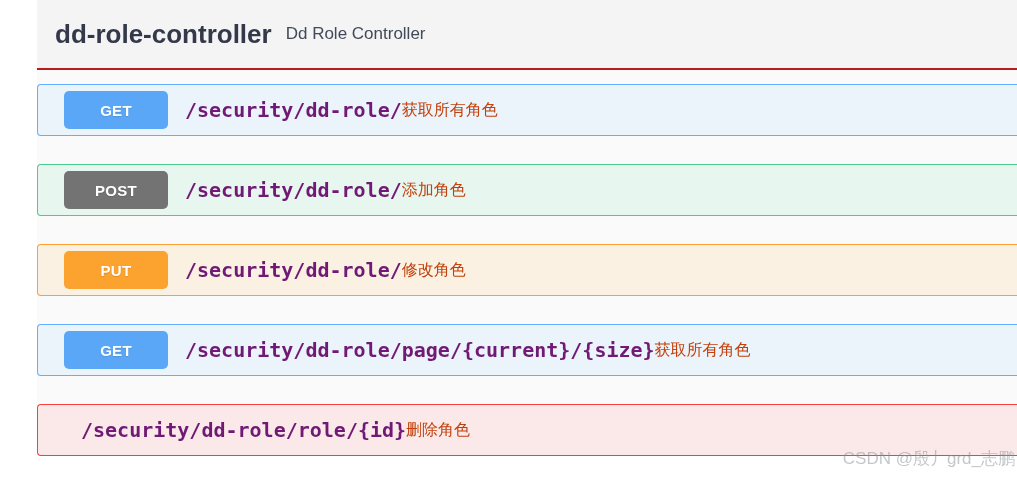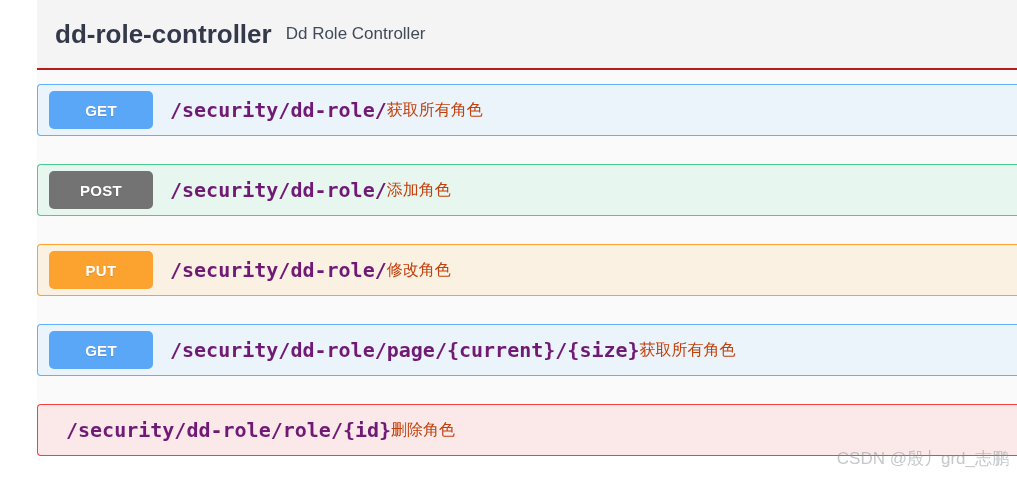--- a/index.html
+++ b/index.html
@@ -37,21 +37,21 @@
     background:#fafafa;
     padding-top:14px;
   }
   .op {
     height:52px;
     border:1px solid;
     border-right:none;
     border-radius:4px 0 0 4px;
     display:flex;
     align-items:center;
-    padding-left:11px;
+    padding-left:26px;
     margin-bottom:28px;
     cursor:pointer;
   }
   .op:last-child { margin-bottom:0; }
 
   .method-badge {
     width:104px;
     height:38px;
     border-radius:5px;
     color:#ffffff;
@@ -75,21 +75,21 @@
   .op-summary {
     margin-left:0;
     font-size:16px;
     color:#c2410c;
     white-space:nowrap;
   }
 
   
   .watermark {
     position:absolute;
-    right:8px;
+    right:2px;
     top:447px;
     font-size:17px;
     color:#8a9097;
     opacity:0.5;
     z-index:10;
     pointer-events:none;
     white-space:nowrap;
   }
 </style>
 </head>

